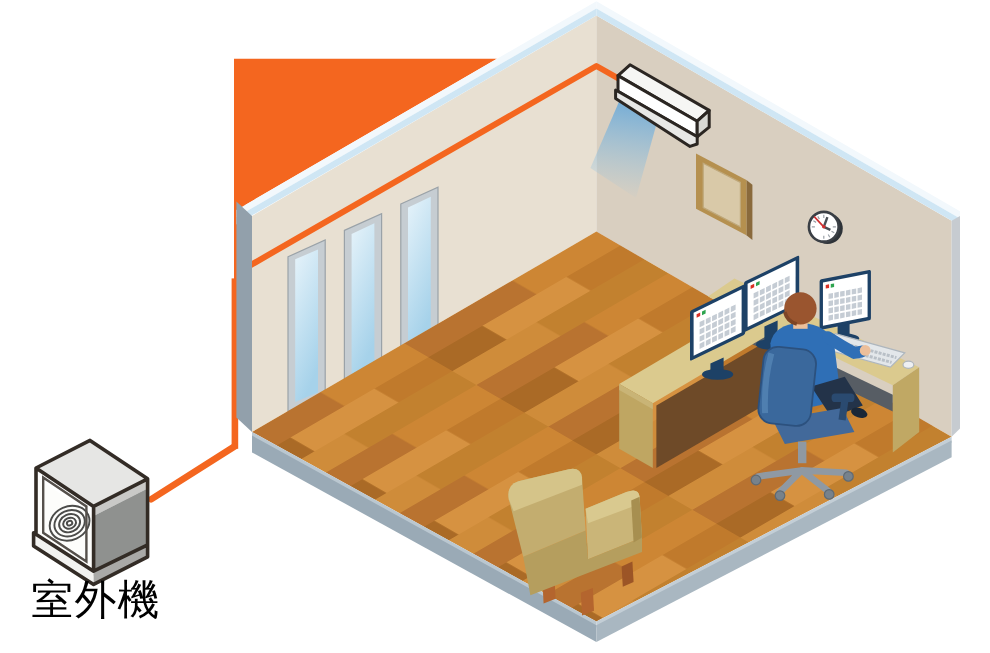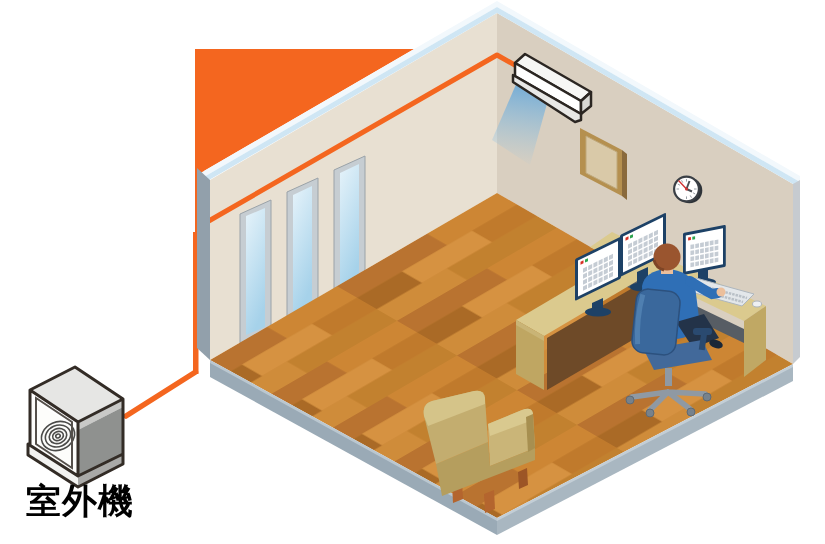--- a/index.html
+++ b/index.html
@@ -1,19 +1,19 @@
 <!DOCTYPE html>
 <html><head>
 <meta charset="utf-8">
 <style>
   html,body{margin:0;padding:0;background:#ffffff;}
   .stage{position:relative;width:825px;height:544px;background:#ffffff;overflow:hidden;
          font-family:"DejaVu Sans","Liberation Sans",sans-serif;}
   .stage svg{position:absolute;left:0;top:0;}
-  .unit-label{position:absolute;left:26px;top:482px;font-size:35px;font-weight:700;
+  .unit-label{position:absolute;left:26px;top:482px;font-size:35px;font-weight:400;
               color:#000;letter-spacing:1px;line-height:1.1;
               font-family:"DejaVu Sans","Liberation Sans",sans-serif;text-align:right;}
 </style>
 </head>
 <body>
 
 <div class="stage">
 <svg width="825" height="544" viewBox="0 0 825 544">
   <defs>
     <linearGradient id="glass" x1="0" y1="0" x2="0.35" y2="1">

